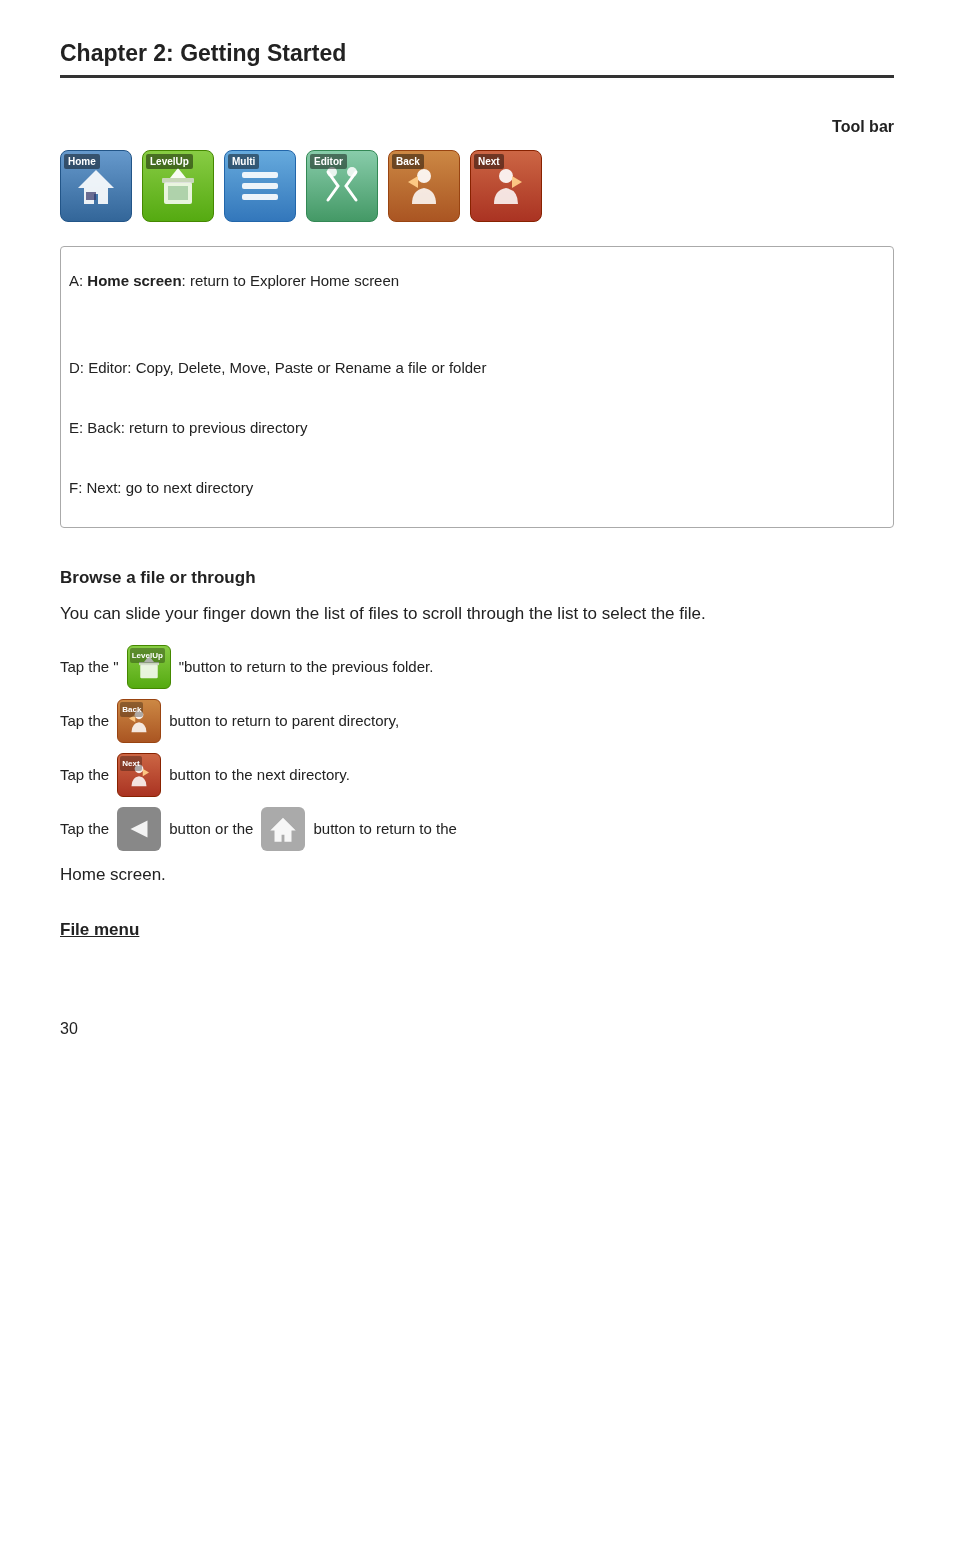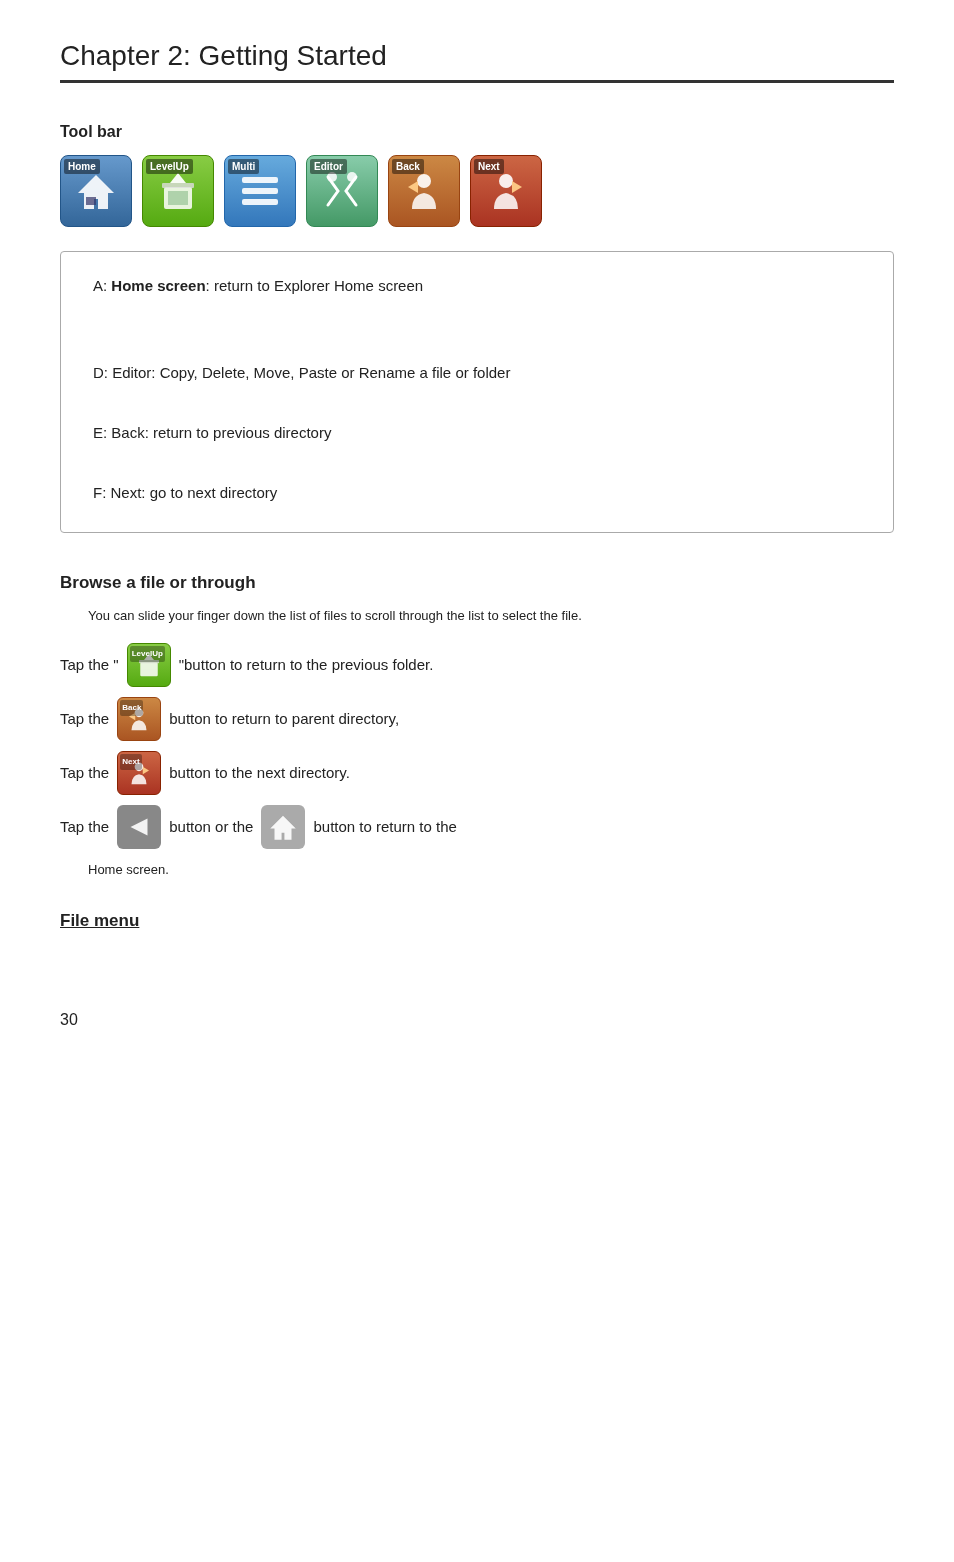--- a/index.html
+++ b/index.html
@@ -6,39 +6,40 @@
     body {
       font-family: Arial, sans-serif;
       background: #fff;
       color: #222;
       width: 954px;
       min-height: 1562px;
       padding: 40px 60px 60px 60px;
     }
 
     .chapter-title {
-      font-size: 28px;
-      font-weight: normal;
+      font-size: 23px;
+      font-weight: bold;
       margin-bottom: 8px;
     }
 
     .chapter-divider {
       border: none;
       border-top: 3px solid #333;
       margin-bottom: 40px;
     }
 
     .toolbar-section {
       margin-bottom: 30px;
     }
 
     .toolbar-label {
       font-size: 16px;
       font-weight: bold;
       margin-bottom: 14px;
+      text-align: right;
     }
 
     .toolbar-icons {
       display: flex;
       flex-direction: row;
       gap: 10px;
       align-items: flex-end;
       margin-bottom: 24px;
     }
 
@@ -107,42 +108,41 @@
     
     .icon-box svg {
       width: 48px;
       height: 48px;
     }
 
     
     .description-box {
       border: 1px solid #aaa;
       border-radius: 4px;
-      padding: 20px 32px;
+      padding: 20px 8px;
       margin-bottom: 40px;
       line-height: 1.8;
       font-size: 15px;
     }
 
     .description-box p {
       margin-bottom: 6px;
     }
 
     
     .section-title {
       font-size: 17px;
       font-weight: bold;
       margin-bottom: 12px;
     }
 
     .browse-text {
-      font-size: 13px;
+      font-size: 17px;
       line-height: 1.7;
       margin-bottom: 16px;
-      margin-left: 28px;
     }
 
     .inline-action {
       display: flex;
       align-items: center;
       gap: 8px;
       margin-bottom: 10px;
       font-size: 15px;
       line-height: 1.7;
       flex-wrap: wrap;

